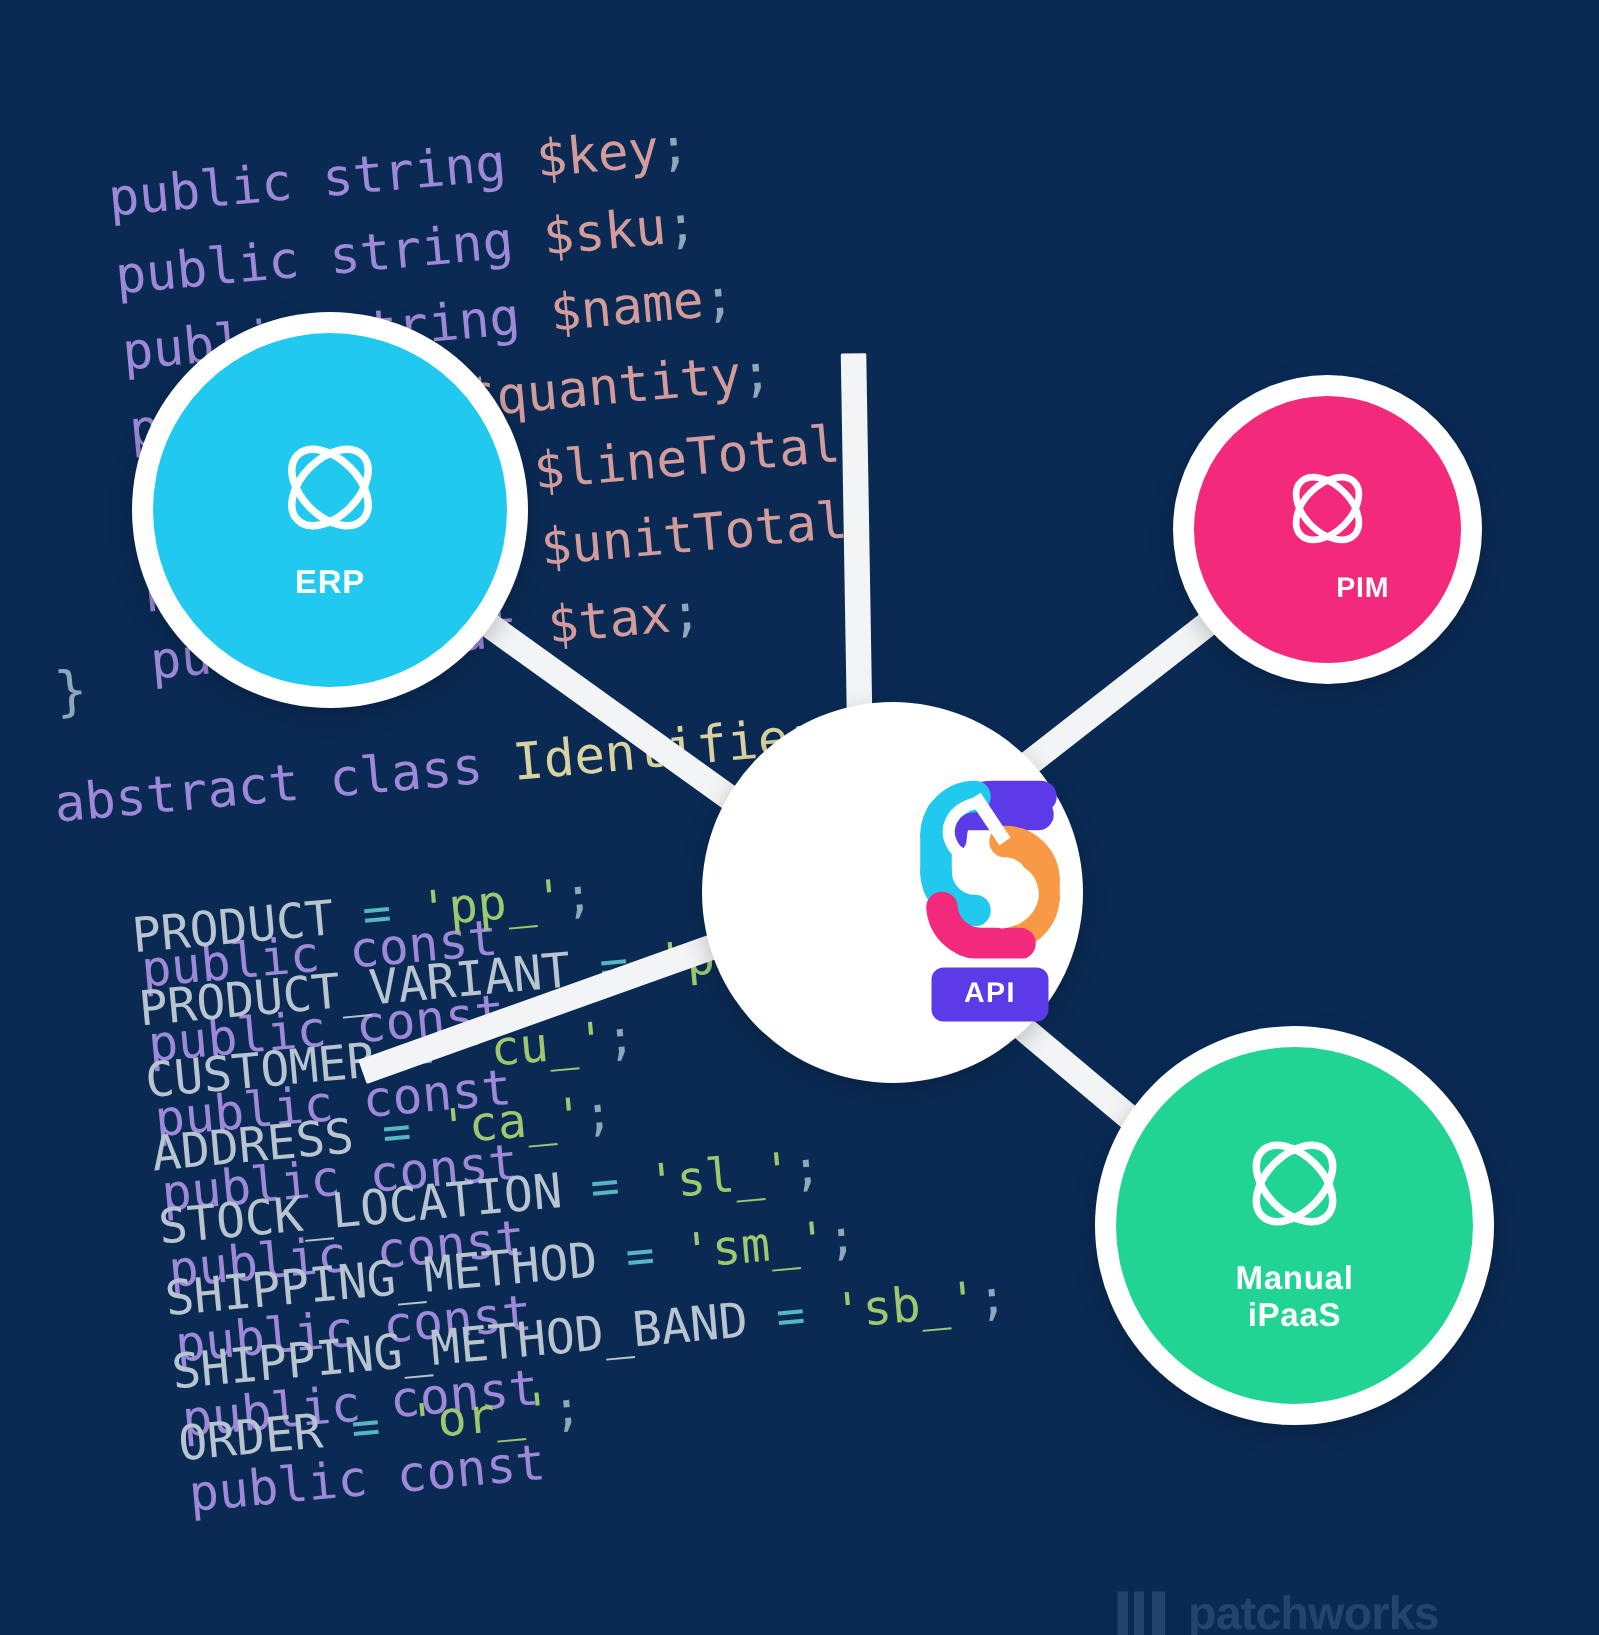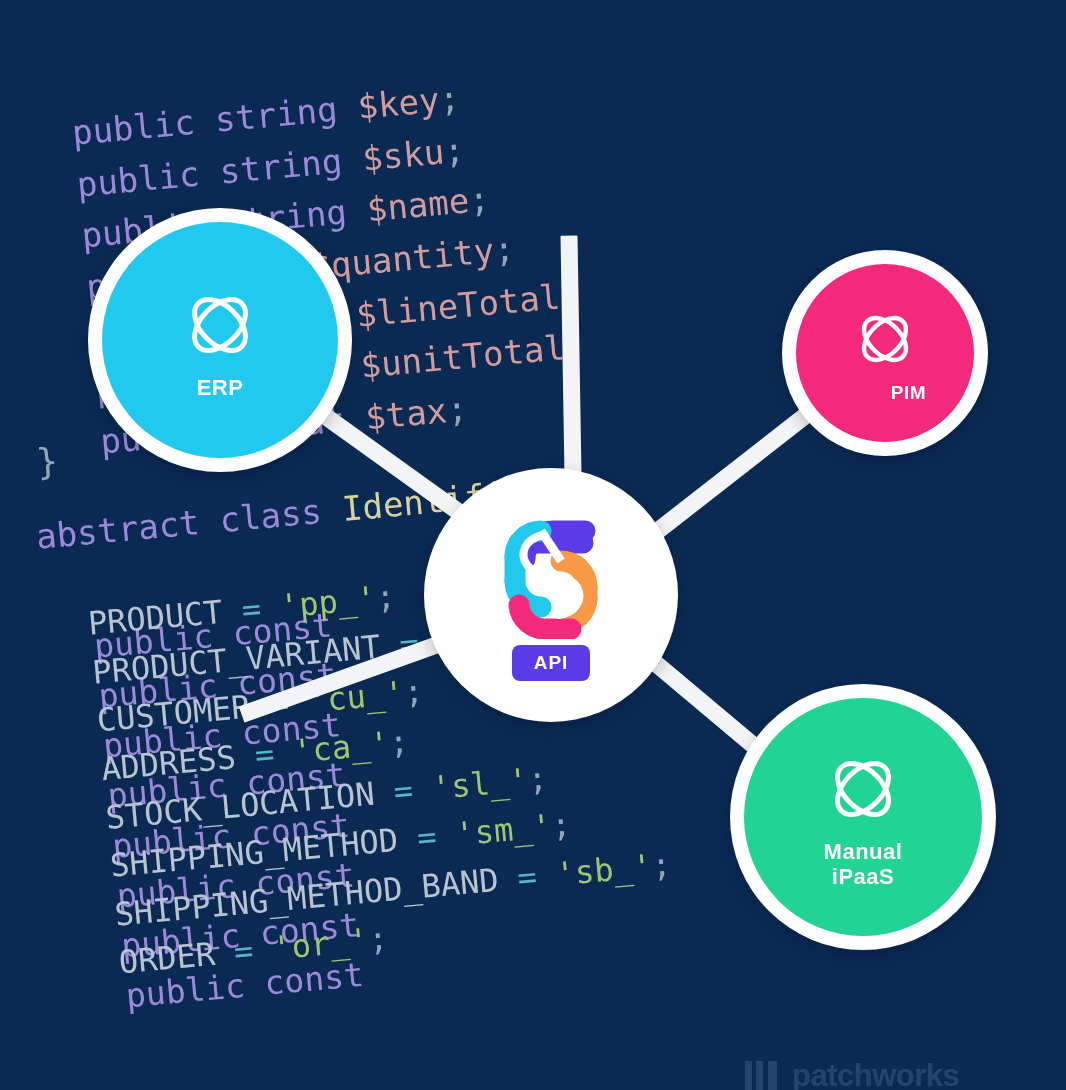--- a/index.html
+++ b/index.html
@@ -109,21 +109,21 @@
     letter-spacing: 0.5px;
     line-height: 1.12;
     color: #ffffff;
   }
 
   #node-erp    { left: 88px;  top: 208px; width: 264px; height: 264px; z-index: 6; }
   #node-ipaas  { left: 478px; top: 144px; width: 182px; height: 182px; z-index: 6; }
   #node-pim    { left: 782px; top: 250px; width: 206px; height: 206px; z-index: 6; }
   #node-wms    { left: 124px; top: 596px; width: 236px; height: 236px; z-index: 6; }
   #node-manual { left: 730px; top: 684px; width: 266px; height: 266px; z-index: 6; }
-  #node-api    { left: 424px; top: 468px; width: 254px; height: 254px; z-index: 7; }
+  #node-api    { left: 468px; top: 468px; width: 254px; height: 254px; z-index: 7; justify-content: flex-end; }
 
   #node-erp .node-inner    { background: #22c9ee; }
   #node-ipaas .node-inner  { background: #5b3ae8; }
   #node-pim .node-inner    { background: #f32a7c; }
   #node-wms .node-inner    { background: #f89a45; }
   #node-manual .node-inner { background: #21d493; }
 
   #node-erp .node-label    { font-size: 22px; }
   #node-ipaas .node-label  { font-size: 17px; }
   #node-pim .node-label    { font-size: 19px; margin-left: 47px; }

